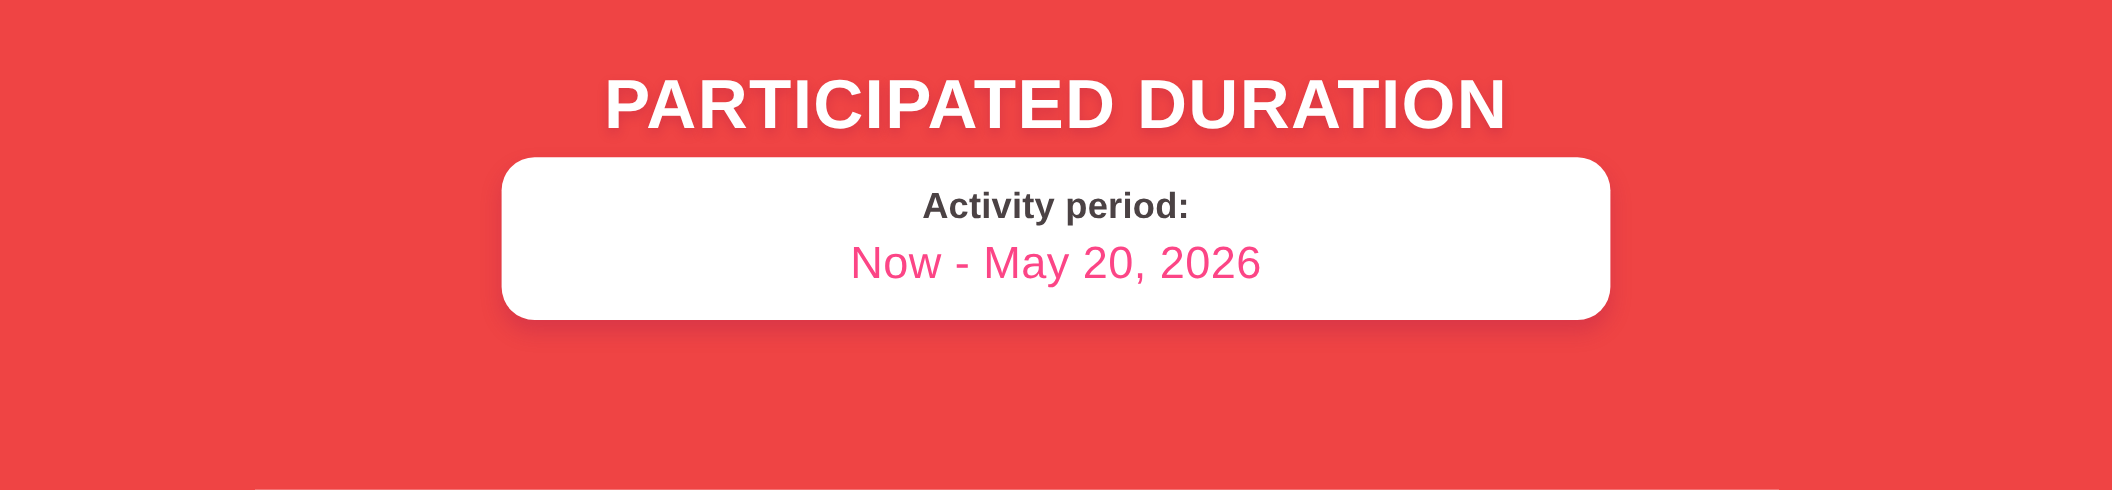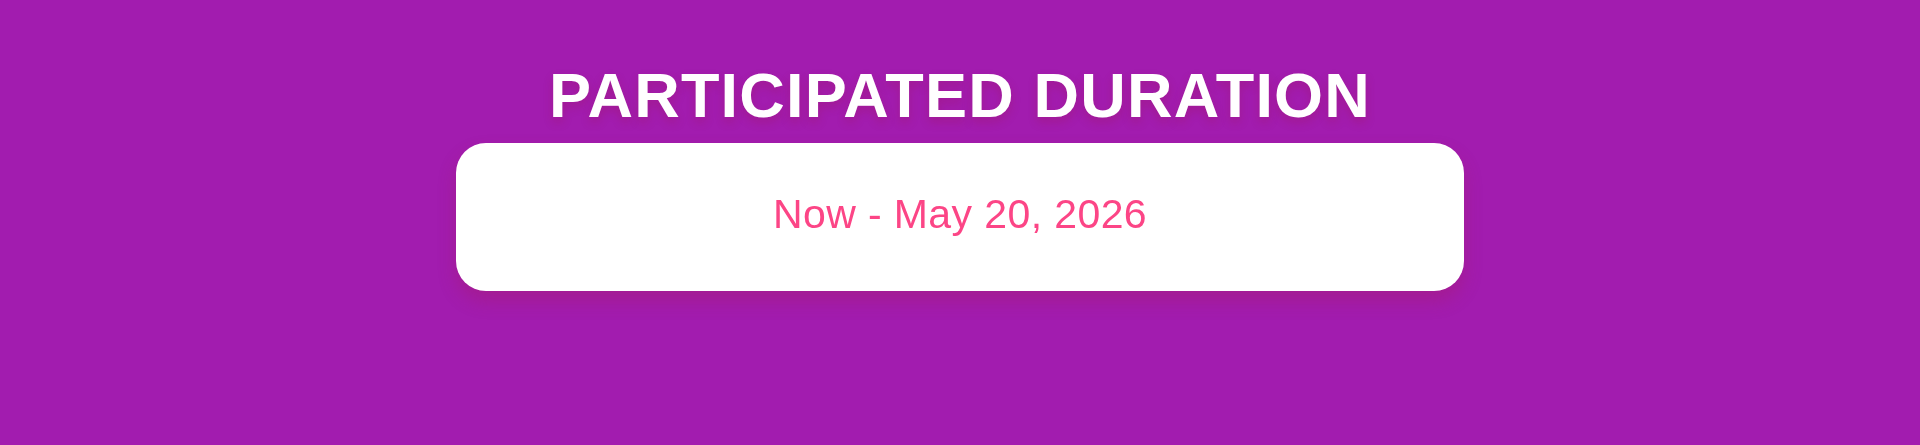--- a/index.html
+++ b/index.html
@@ -10,21 +10,21 @@
     width: 1920px;
     height: 445px;
     font-family: "Liberation Sans", sans-serif;
     overflow: hidden;
   }
 
   .banner {
     position: relative;
     width: 1920px;
     height: 445px;
-    background: #a21caf;
+    background: #ef4444;
     box-sizing: border-box;
     display: flex;
     flex-direction: column;
     align-items: center;
   }
 
   
   .banner-title {
     margin: 0;
     padding: 0;
@@ -86,16 +86,17 @@
   }
 </style>
 </head>
 <body>
 
 <div class="banner">
 
   <h1 class="banner-title">PARTICIPATED DURATION</h1>
 
   <div class="period-card">
+    <div class="period-label">Activity period:</div>
     <div class="period-value">Now - May 20, 2026</div>
   </div>
 
 </div>
 
 </body></html>

